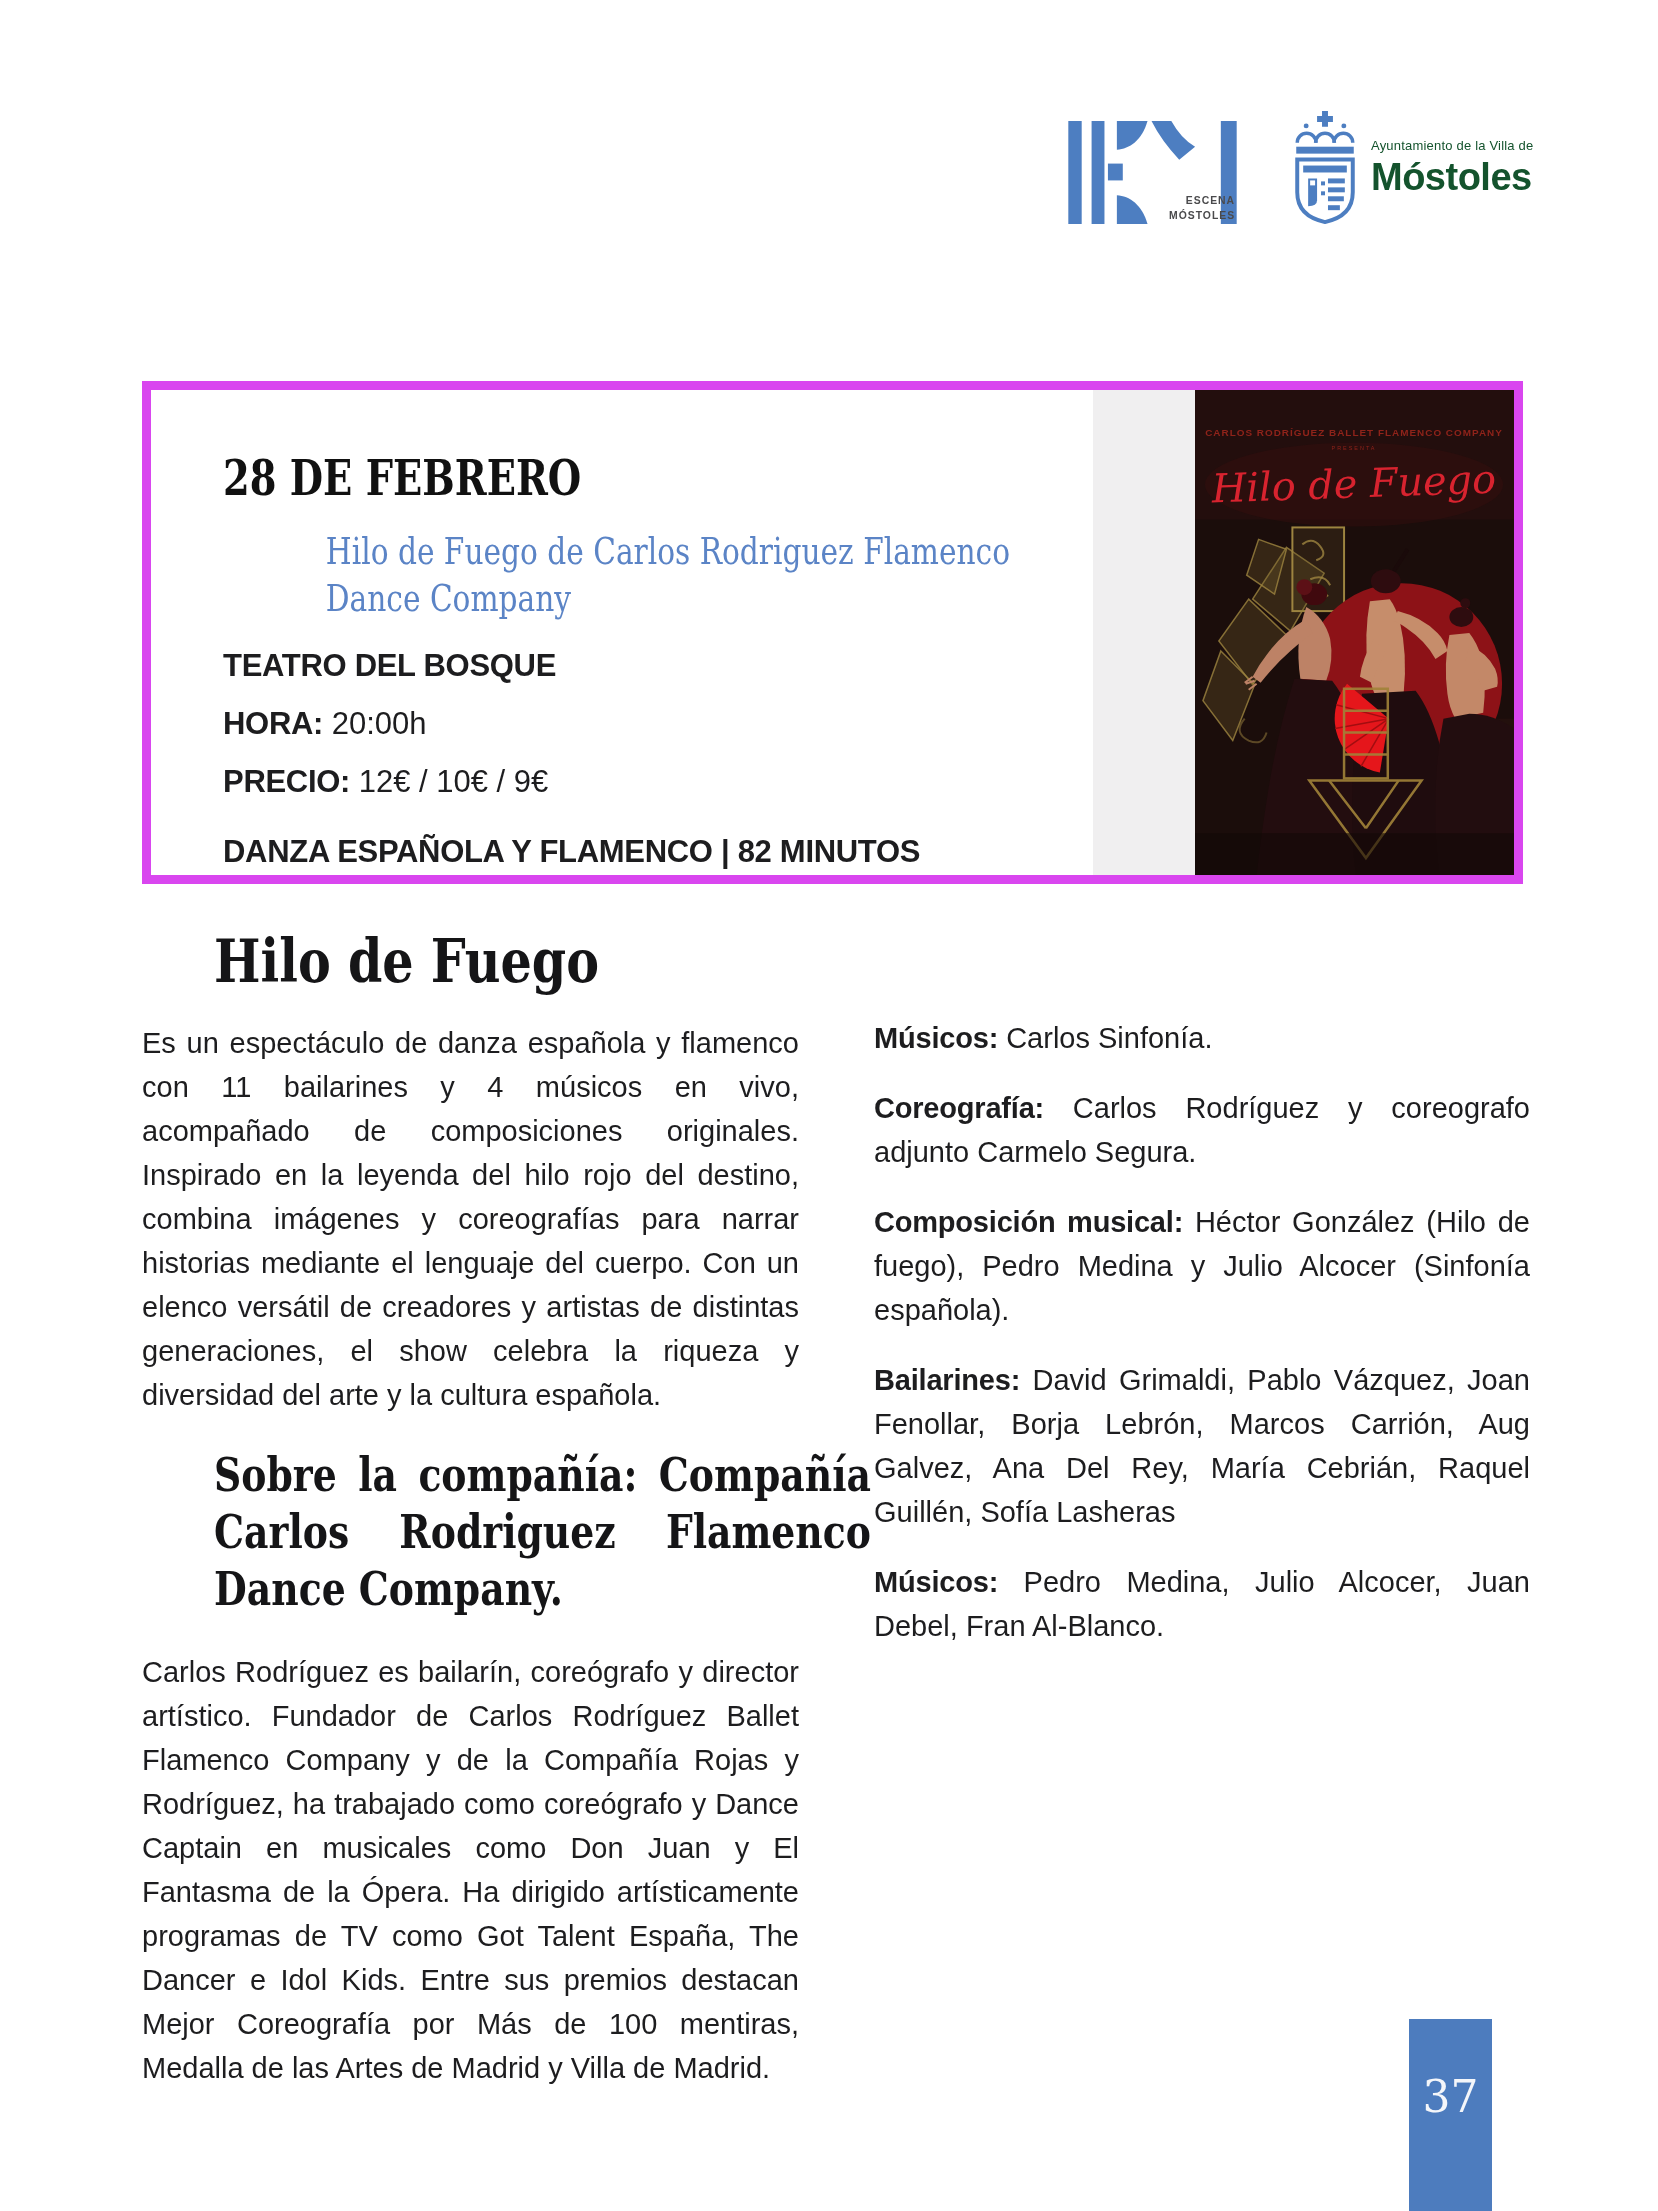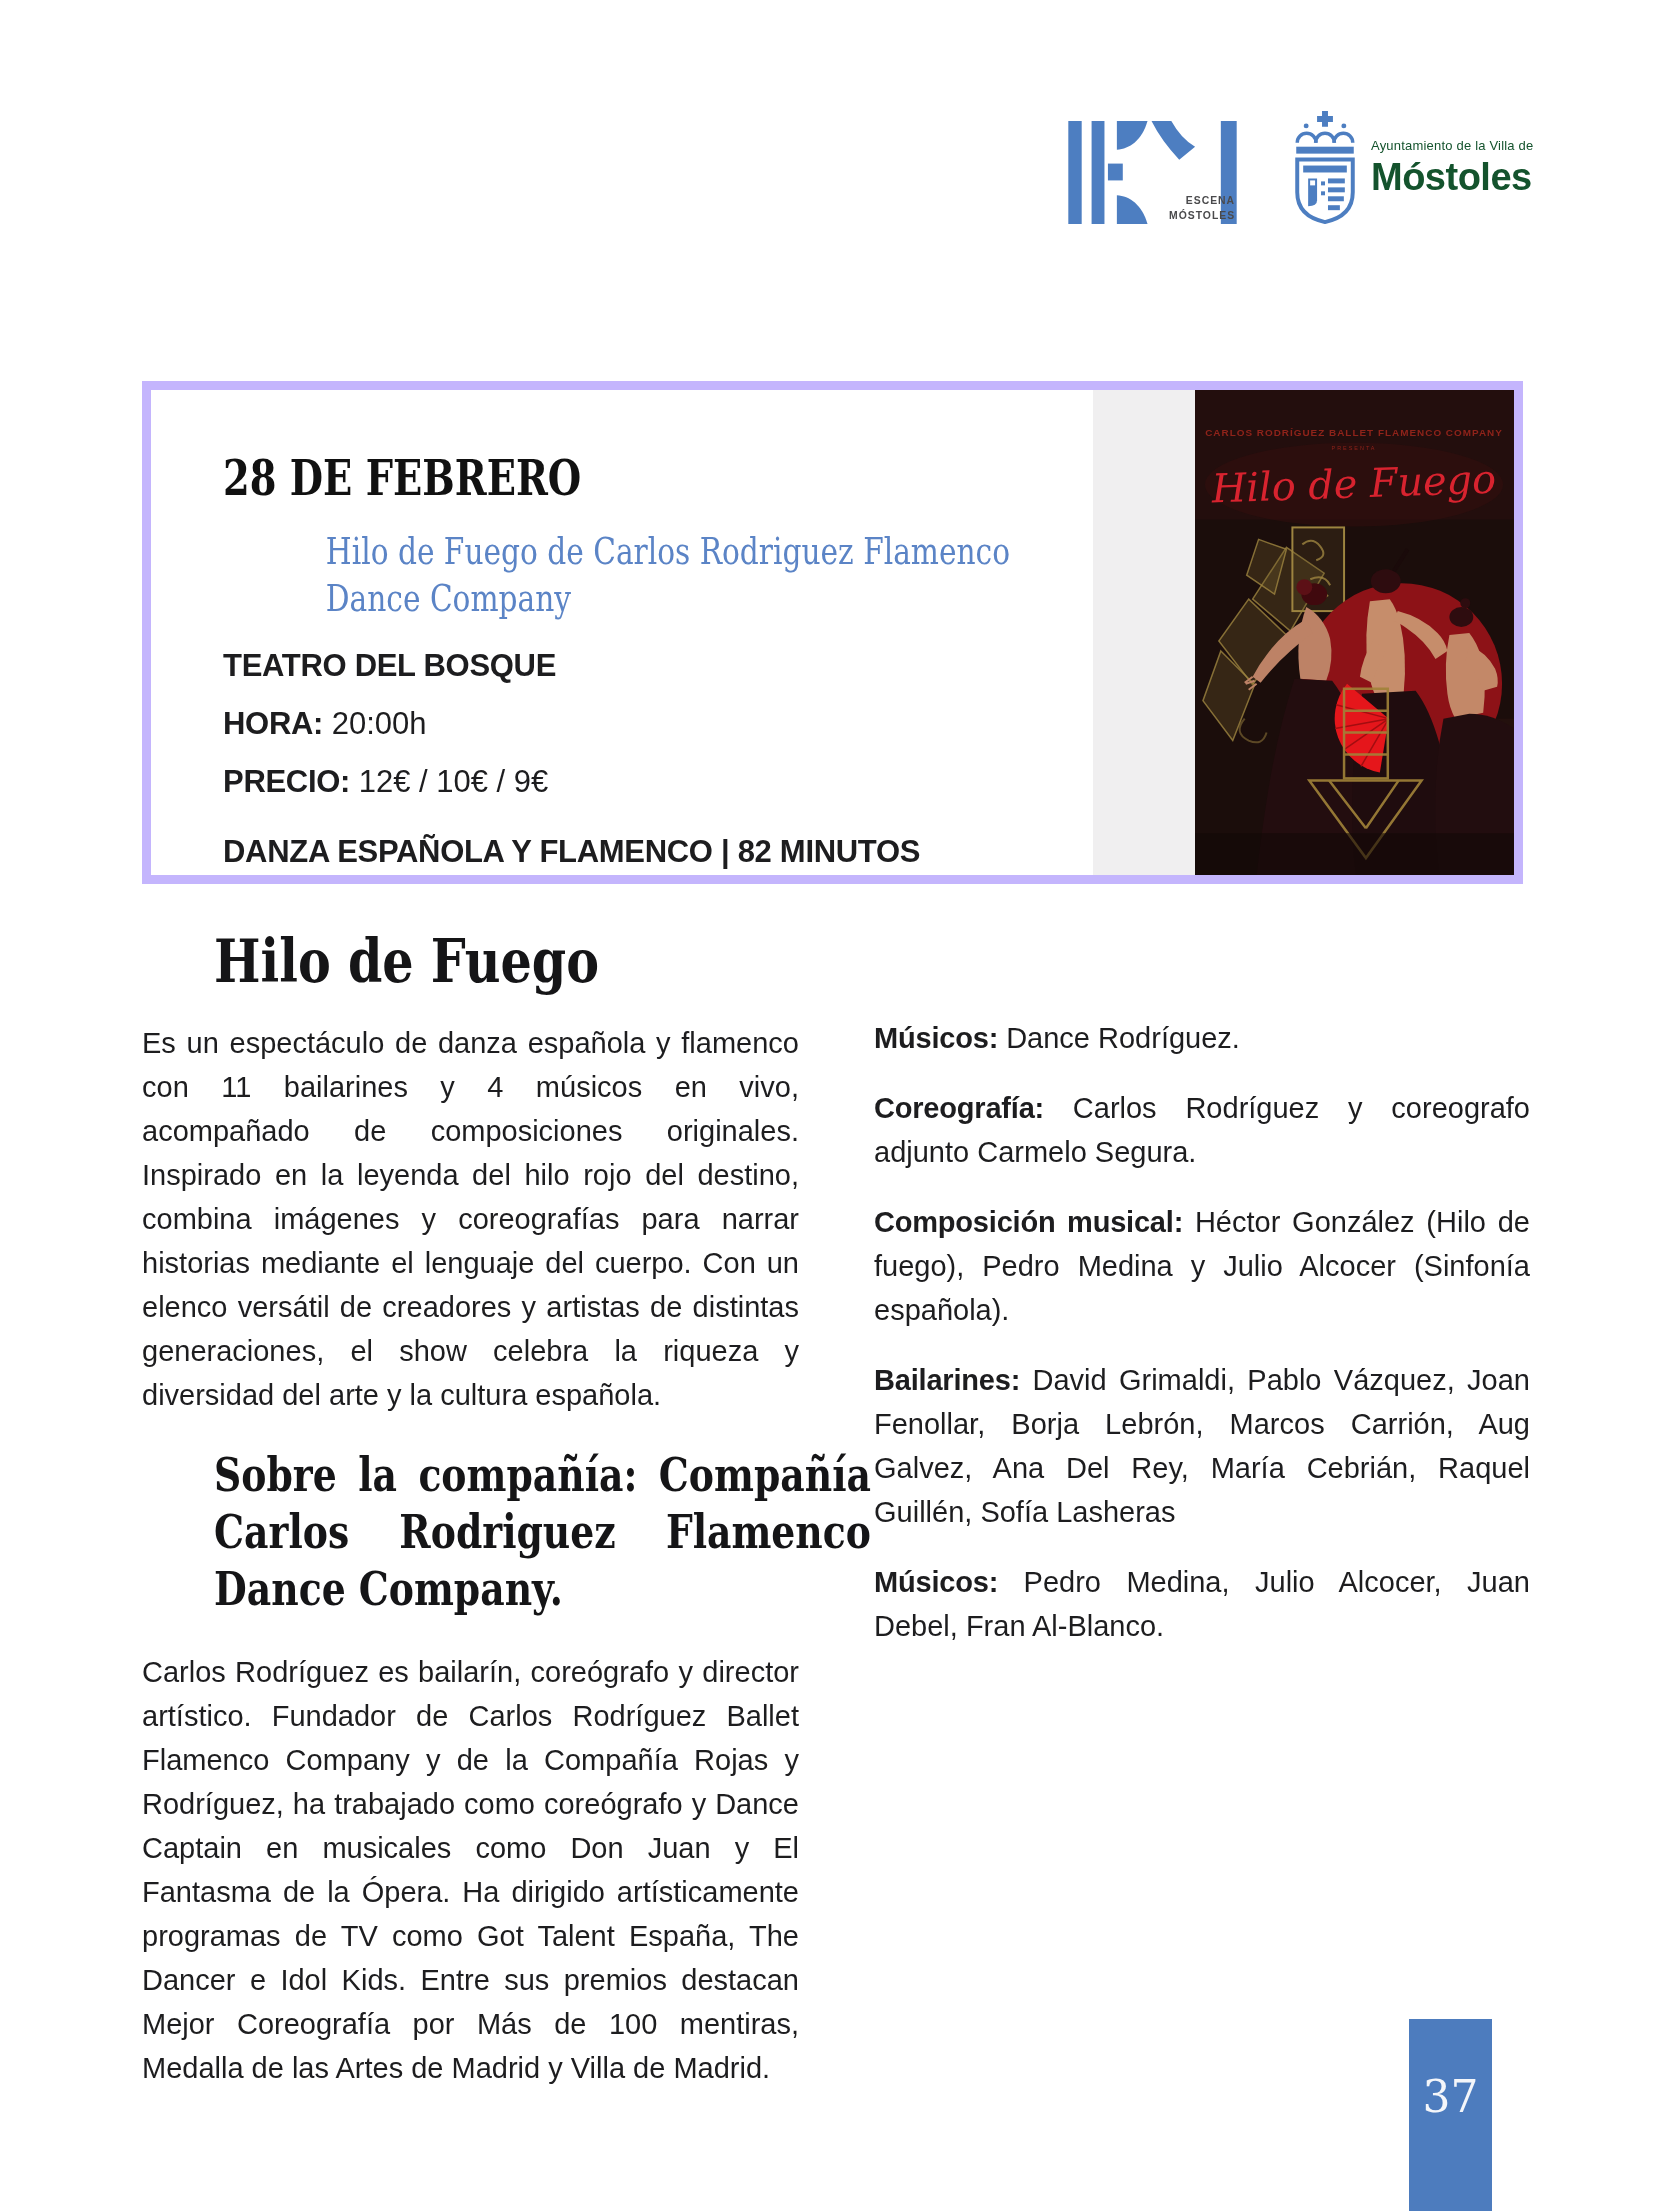--- a/index.html
+++ b/index.html
@@ -12,21 +12,21 @@
   .em-logo { position:absolute; left:1068px; top:121px; width:169px; height:103px; }
   .em-text { position:absolute; left:1169px; top:193px; color:#4a4a4c;
     font-weight:bold; font-size:10.4px; letter-spacing:1px; line-height:15px;text-align:right; }
   .crest { position:absolute; left:1294px; top:111px; width:62px; height:119px; }
   .ayto-text { position:absolute; left:1371px; top:138px; color:#14532d; }
   .ayto-tagline { font-size:13px; letter-spacing:0.2px; }
   .ayto-city { font-size:38px; font-weight:bold; letter-spacing:-0.5px; margin-top:3px; }
 
   
   .event-card { position:absolute; left:142px; top:381px; width:1363px; height:485px;
-    border:9px solid #c4b5fd; background:#ffffff; }
+    border:9px solid #d946ef; background:#ffffff; }
   .card-gutter { position:absolute; top:0; right:319px; width:102px; height:485px; background:#f0eff0; }
   .poster { position:absolute; top:0; right:0; width:319px; height:485px; }
   .card-content { position:absolute; left:72px; top:62px; width:876px; }
   .condensed { transform-origin:0 0; }
   .card-date { font-family:"DejaVu Serif", serif; font-weight:bold; font-size:48px;
     line-height:52px; color:#111; width:617px; transform:scaleX(0.80); white-space:nowrap; }
   .card-title { margin-top:24px; font-family:"DejaVu Serif", serif; font-size:38px;
     line-height:47px; color:#5b84c6; width:935px; transform:scaleX(0.78); }
   .card-title div { white-space:nowrap; }
   .card-venue { margin-top:26px; font-size:31px; font-weight:bold; letter-spacing:-0.3px; }
@@ -189,21 +189,21 @@
   </div>
 
   <div class="col-left">
     <h1 class="section-title">Hilo de Fuego</h1>
     <p class="body">Es un espectáculo de danza española y flamenco con 11 bailarines y 4 músicos en vivo, acompañado de composiciones originales. Inspirado en la leyenda del hilo rojo del destino, combina imágenes y coreografías para narrar historias mediante el lenguaje del cuerpo. Con un elenco versátil de creadores y artistas de distintas generaciones, el show celebra la riqueza y diversidad del arte y la cultura española.</p>
     <h2 class="about-heading">Sobre la compañía: Compañía Carlos Rodriguez Flamenco Dance Company.</h2>
     <p class="body">Carlos Rodríguez es bailarín, coreógrafo y director artístico. Fundador de Carlos Rodríguez Ballet Flamenco Company y de la Compañía Rojas y Rodríguez, ha trabajado como coreógrafo y Dance Captain en musicales como Don Juan y El Fantasma de la Ópera. Ha dirigido artísticamente programas de TV como Got Talent España, The Dancer e Idol Kids. Entre sus premios destacan Mejor Coreografía por Más de 100 mentiras, Medalla de las Artes de Madrid y Villa de Madrid.</p>
   </div>
 
   <div class="col-right">
-      <p class="credit"><b>Músicos:</b><span> Dance Rodríguez.</span></p>
+      <p class="credit"><b>Músicos:</b><span> Carlos Sinfonía.</span></p>
       <p class="credit"><b>Coreografía:</b><span> Carlos Rodríguez y coreografo adjunto Carmelo Segura.</span></p>
       <p class="credit"><b>Composición musical:</b><span> Héctor González (Hilo de fuego), Pedro Medina y Julio Alcocer (Sinfonía española).</span></p>
       <p class="credit"><b>Bailarines:</b><span> David Grimaldi, Pablo Vázquez, Joan Fenollar, Borja Lebrón, Marcos Carrión, Aug Galvez, Ana Del Rey, María Cebrián, Raquel Guillén, Sofía Lasheras</span></p>
       <p class="credit"><b>Músicos:</b><span> Pedro Medina, Julio Alcocer, Juan Debel, Fran Al-Blanco.</span></p>
     </div>
 
   <div class="page-num-box">
     <div class="page-num">37</div>
   </div>
 

